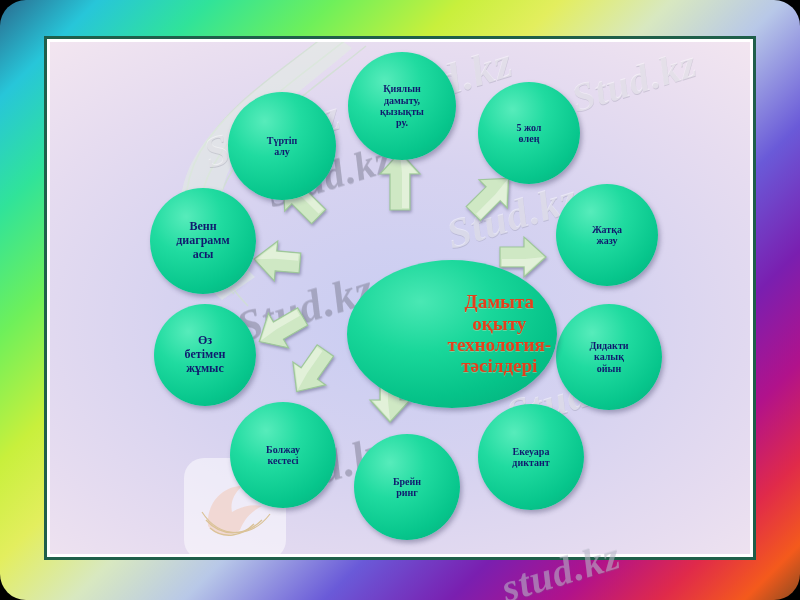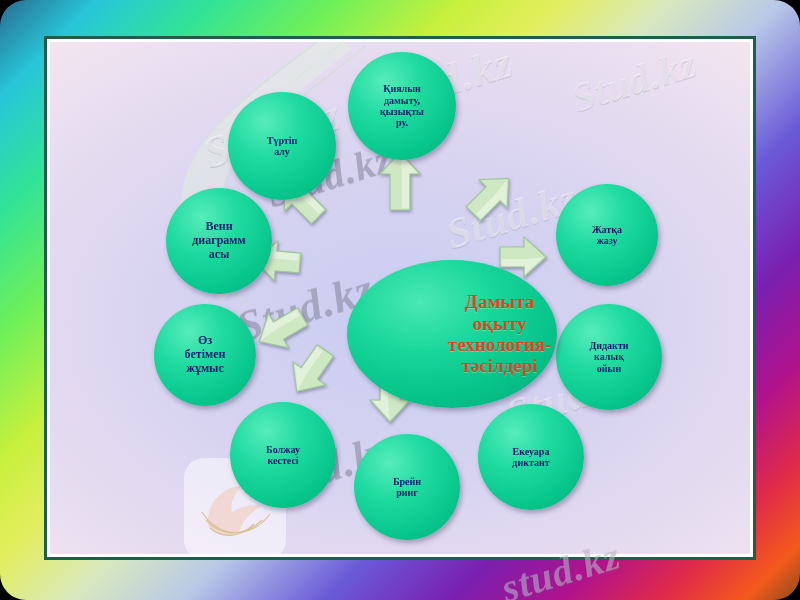--- a/index.html
+++ b/index.html
@@ -283,20 +283,26 @@
 
       <div class="node" style="left:298px; top:10px; width:108px; height:108px;">
         <div class="ntext">
           <div>Қиялын</div>
           <div>дамыту,</div>
           <div>қызықты</div>
           <div>ру.</div>
         </div>
       </div>
 
+      <div class="node" style="left:428px; top:40px; width:102px; height:102px;">
+        <div class="ntext">
+          <div>5 жол</div>
+          <div>өлең</div>
+        </div>
+      </div>
 
       <div class="node" style="left:506px; top:142px; width:102px; height:102px;">
         <div class="ntext">
           <div>Жатқа</div>
           <div>жазу</div>
         </div>
       </div>
 
       <div class="node" style="left:428px; top:362px; width:106px; height:106px;">
         <div class="ntext">
@@ -328,21 +334,21 @@
       </div>
 
       <div class="node small" style="left:104px; top:262px; width:102px; height:102px;">
         <div class="ntext">
           <div>Өз</div>
           <div>бетімен</div>
           <div>жұмыс</div>
         </div>
       </div>
 
-      <div class="node small" style="left:116px; top:146px; width:106px; height:106px;">
+      <div class="node small" style="left:100px; top:146px; width:106px; height:106px;">
         <div class="ntext">
           <div>Венн</div>
           <div>диаграмм</div>
           <div>асы</div>
         </div>
       </div>
 
       <div class="node" style="left:178px; top:50px; width:108px; height:108px;">
         <div class="ntext">
           <div>Түртіп</div>

